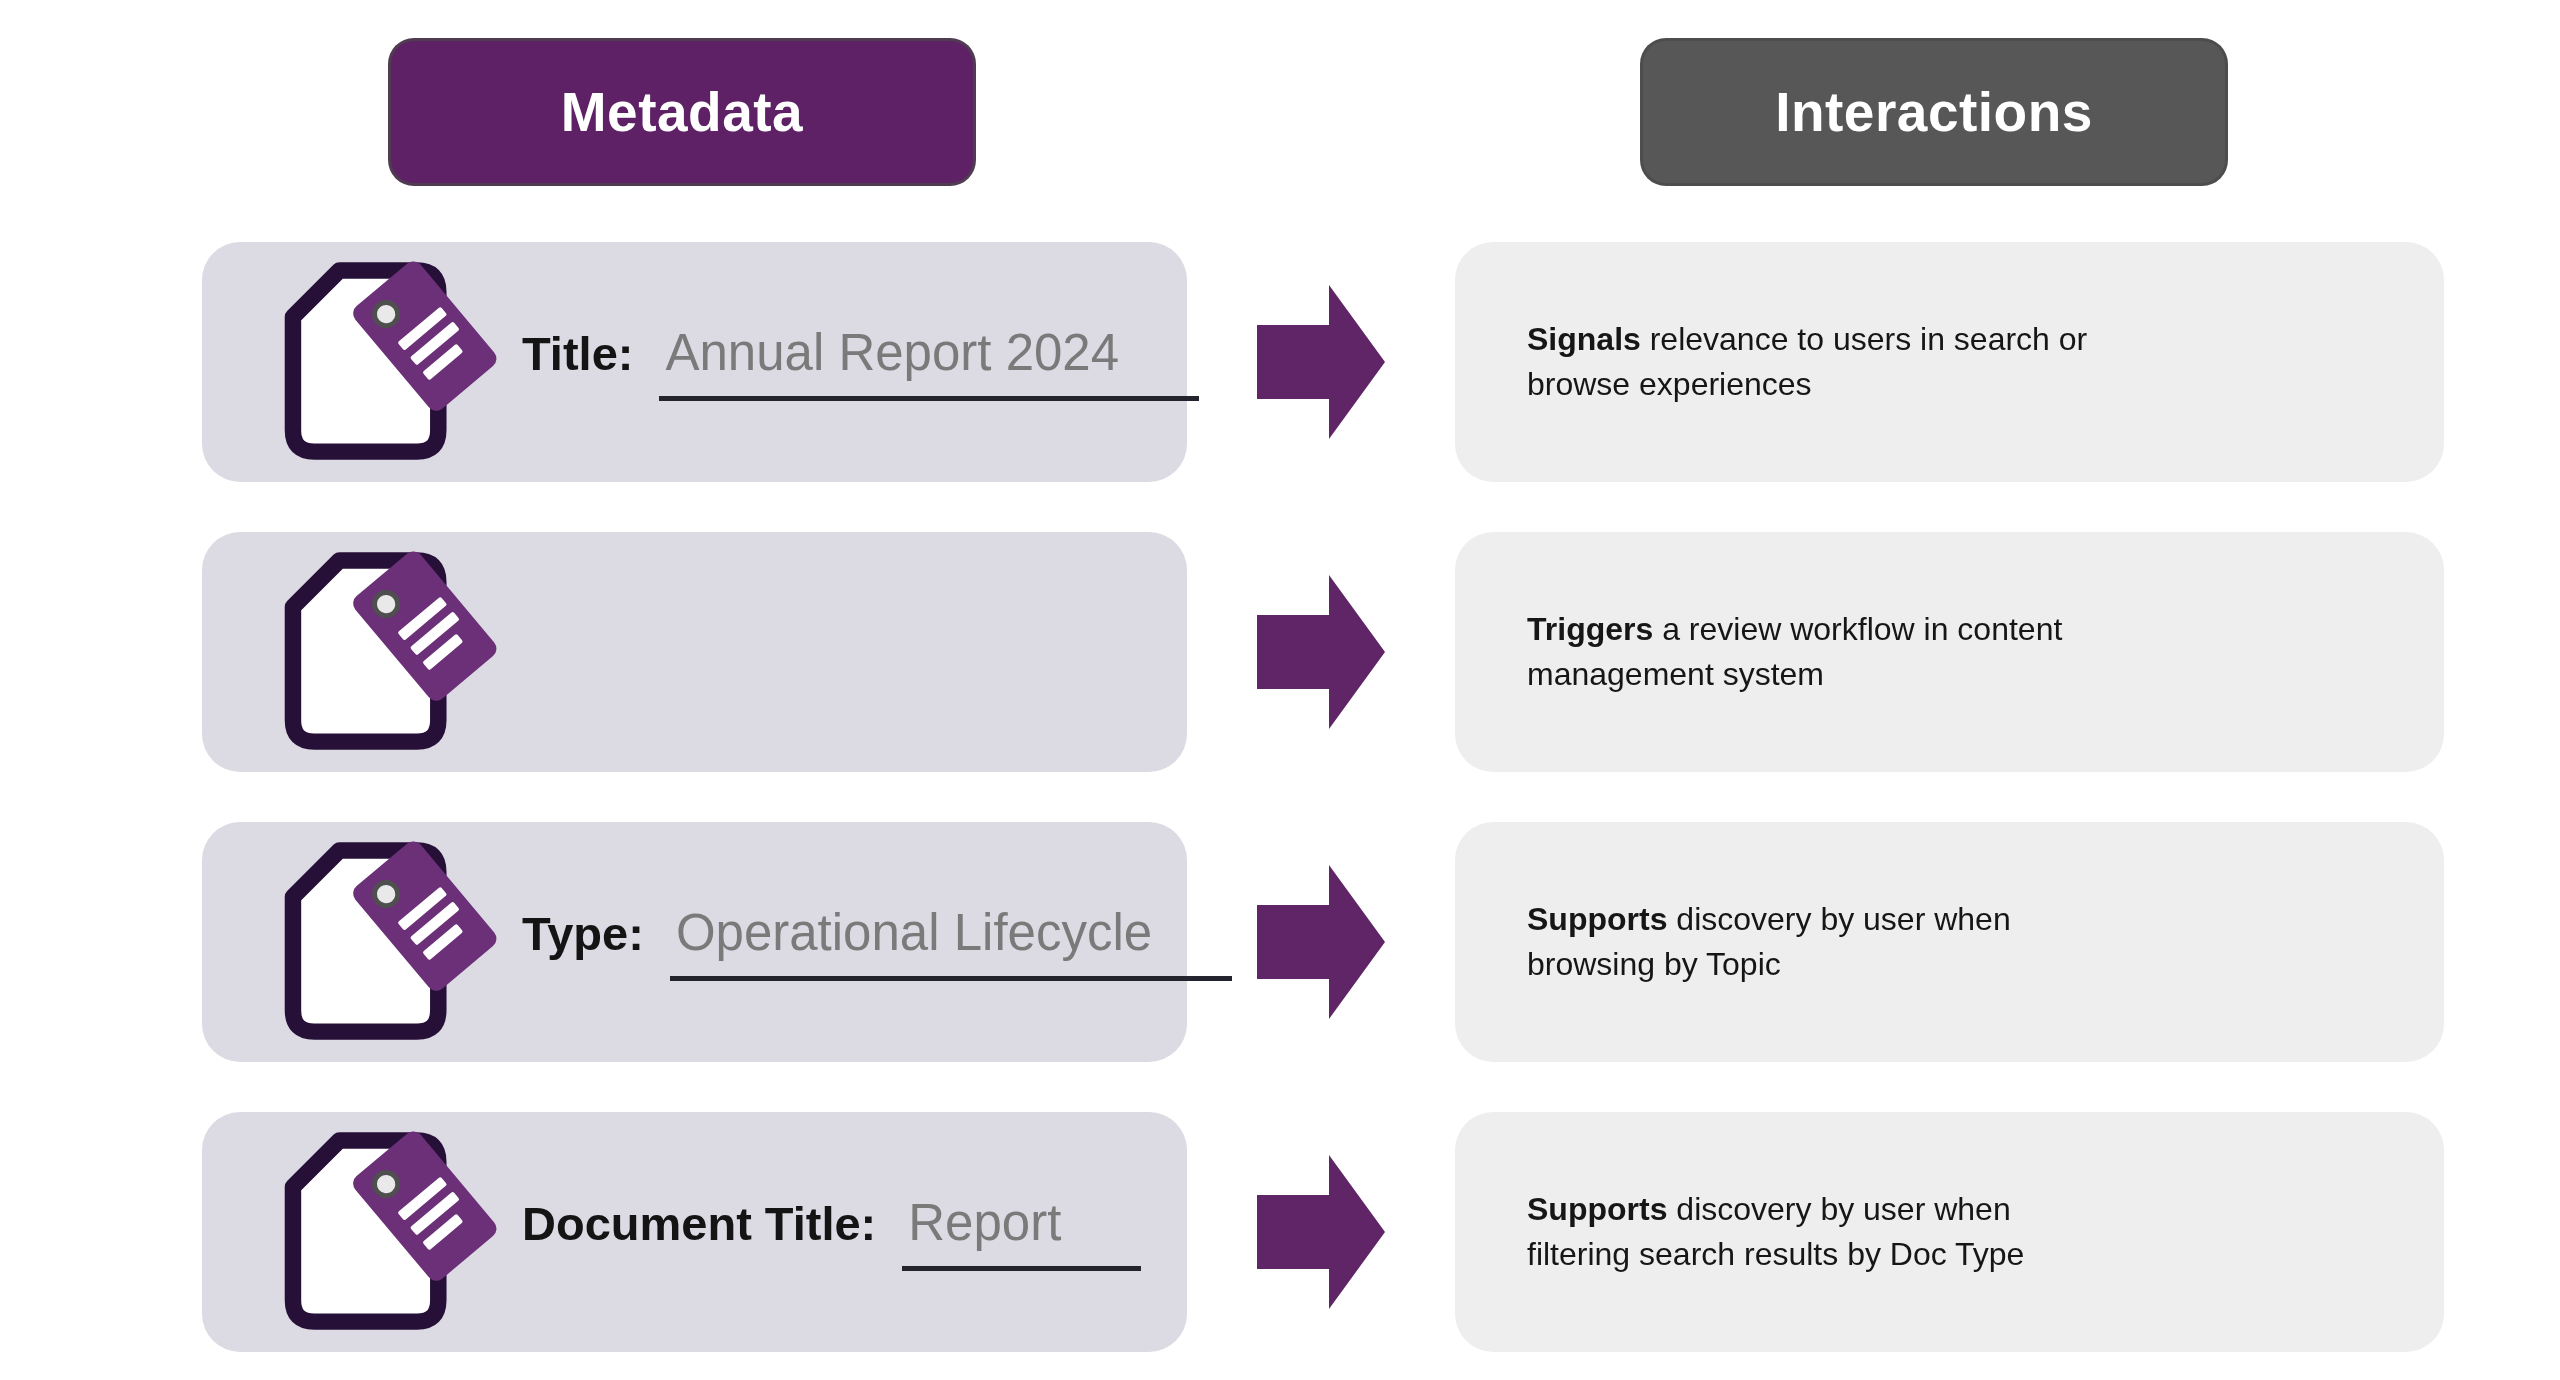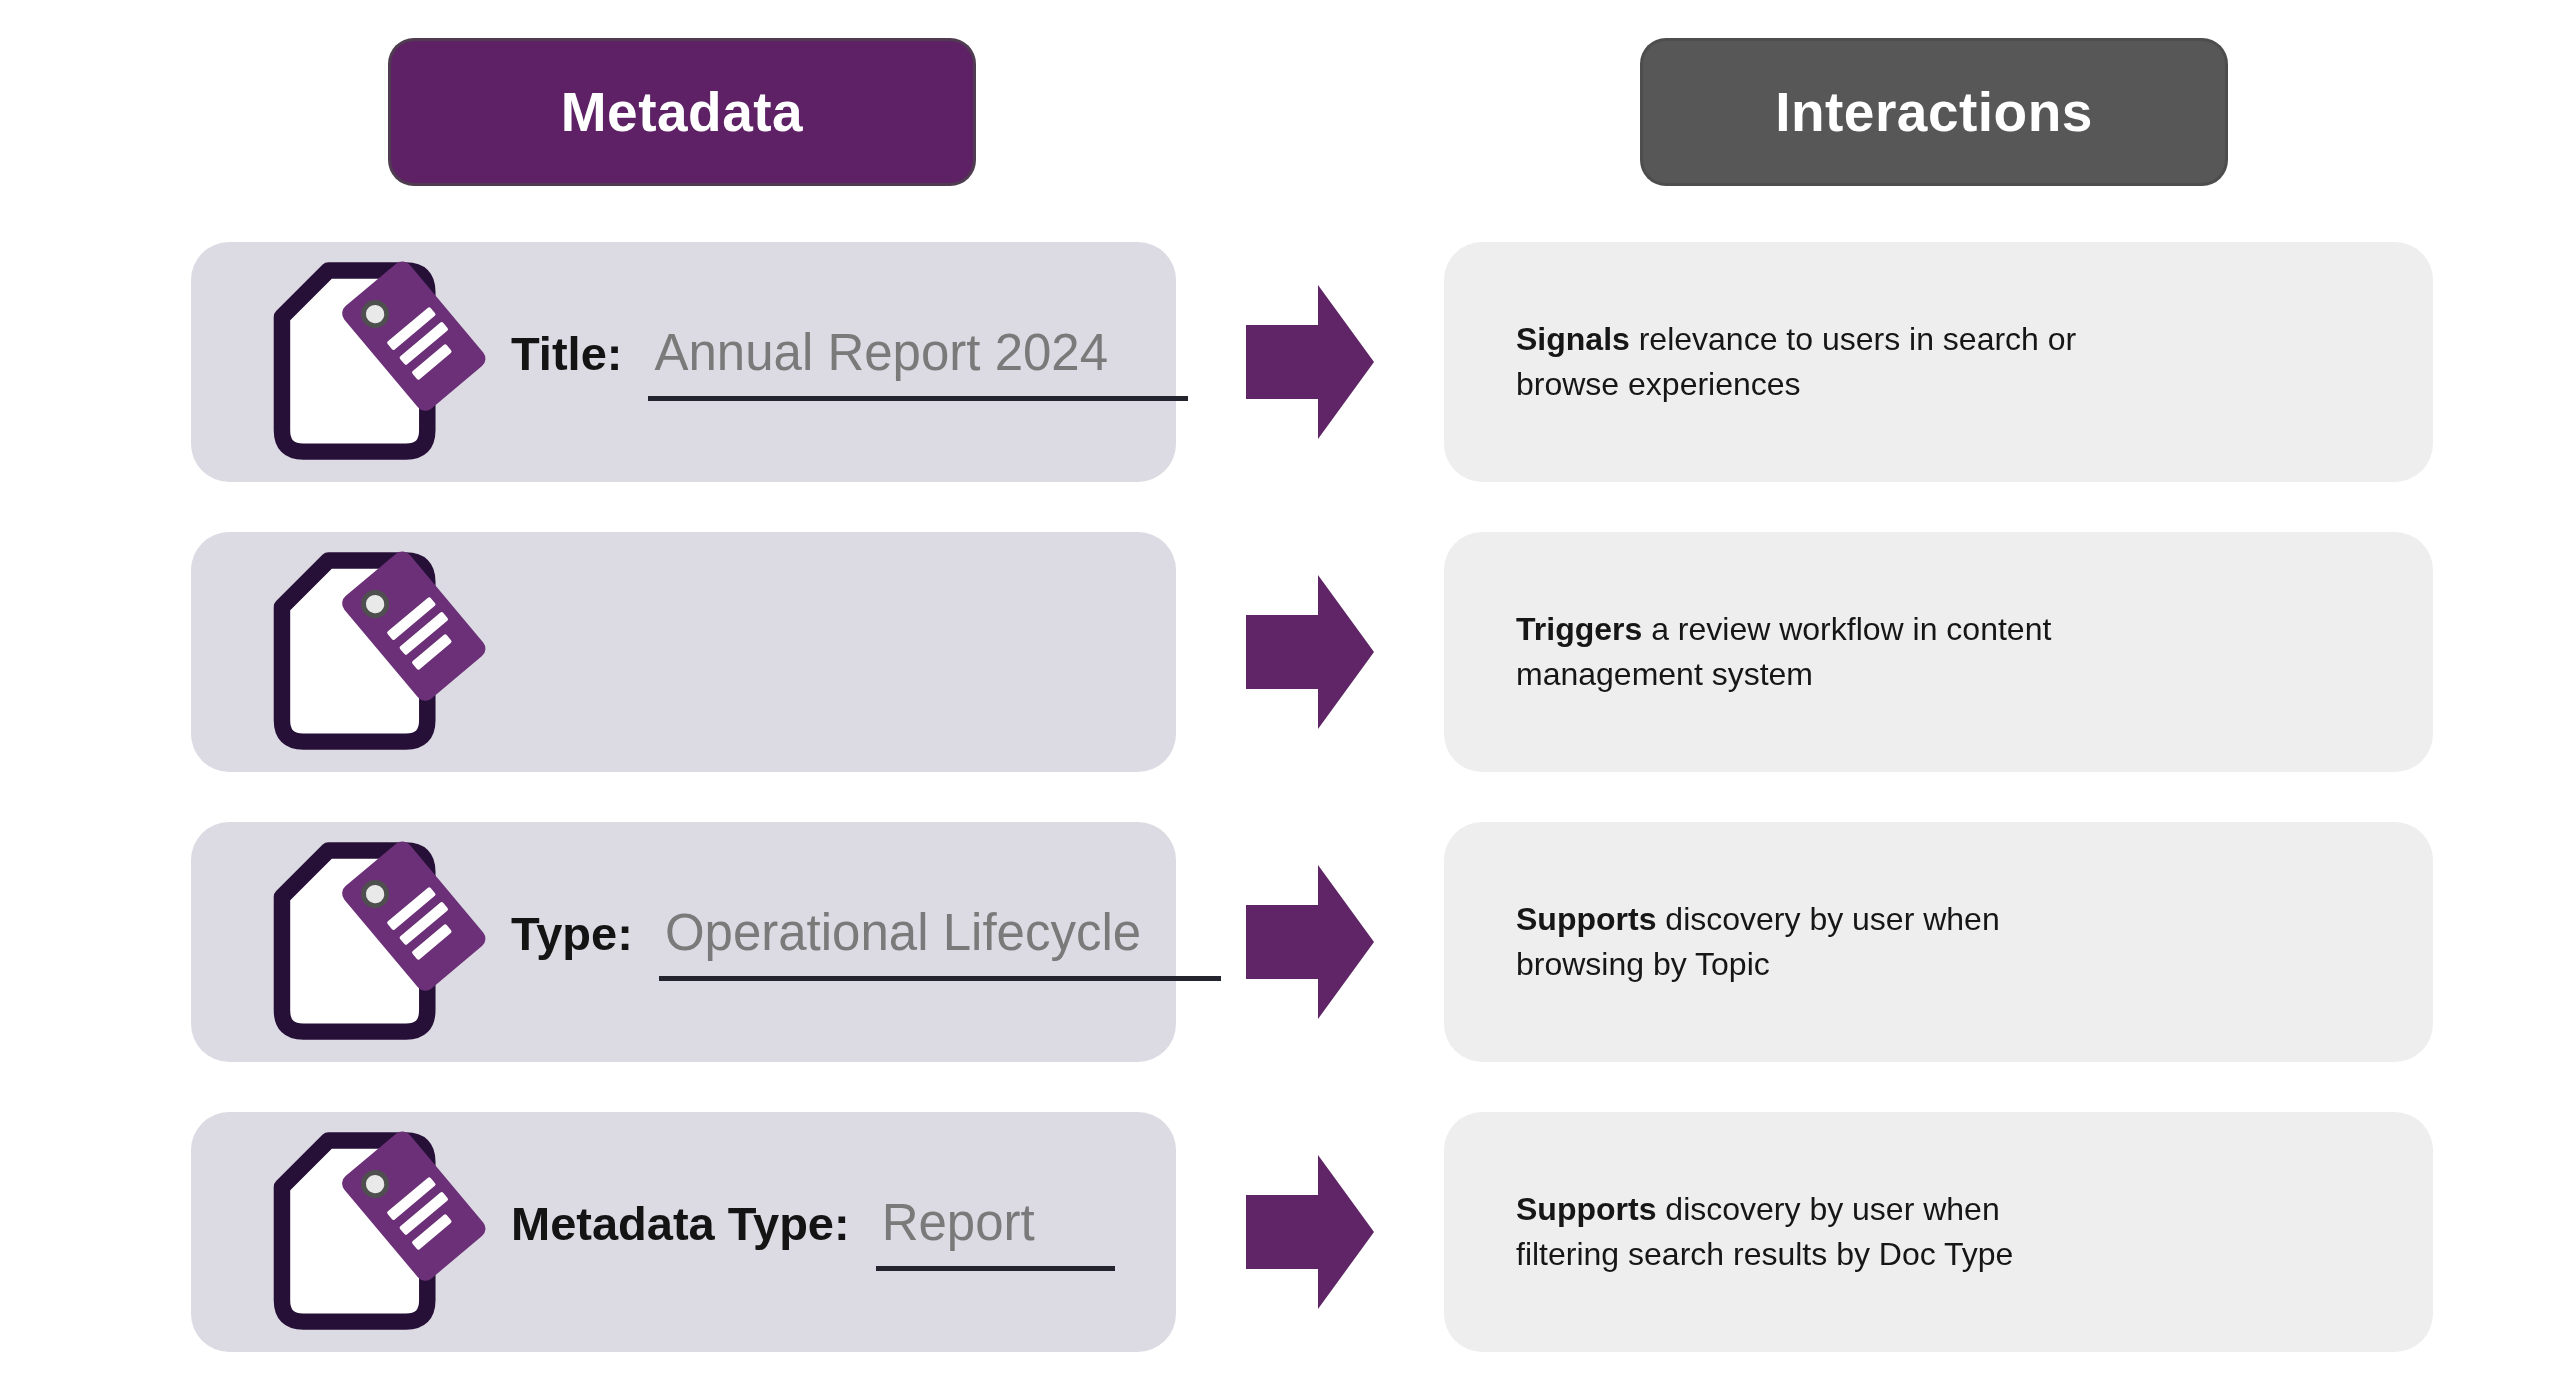--- a/index.html
+++ b/index.html
@@ -17,21 +17,21 @@
     width: 588px; height: 148px; border-radius: 26px;
     display: flex; align-items: center; justify-content: center;
     font-size: 55px; font-weight: 700; letter-spacing: .5px;
     color: var(--header-text, #ffffff);
     border: 3px solid rgba(72,72,72,.7); box-sizing: border-box;
   }
   .pill.metadata { margin-left: 388px; background: var(--metadata-header-bg, #5E2166); }
   .pill.interactions { margin-left: 664px; background: var(--interactions-header-bg, #575757); }
 
   
-  .rows { margin-top: 56px; }
+  .rows { margin-top: 56px; padding-left: 11px; }
   .row { display: flex; align-items: center; margin: 0 0 50px 191px; }
   .card { height: 240px; border-radius: 38px; display: flex; align-items: center; box-sizing: border-box; }
   .card.left  { width: 985px; background: var(--metadata-card-bg, #DCDAE3); }
   .card.right { width: 989px; background: var(--interaction-card-bg, #EFEEEF); padding: 0 50px 0 72px; }
 
   .icon { flex: 0 0 auto; width: 250px; height: 218px; margin-left: 58px; }
   .icon svg { width: 100%; height: 100%; }
 
   .field { display: flex; align-items: baseline; margin-left: 12px; min-width: 0; }
   .label { font-size: 47px; font-weight: 700; color: var(--label-text, #141414); white-space: nowrap; }
@@ -160,21 +160,21 @@
             <g transform="translate(168,88) rotate(-40)">
               <rect class="tag-shape" x="-44" y="-72" width="88" height="138" rx="10"></rect>
               <circle class="tag-hole" cx="-16" cy="-46" r="12"></circle>
               <rect class="tag-stripe" x="-26" y="-16" width="58" height="11" rx="2"></rect>
               <rect class="tag-stripe" x="-26" y="4" width="58" height="11" rx="2"></rect>
               <rect class="tag-stripe" x="-26" y="24" width="46" height="11" rx="2"></rect>
             </g>
           </svg>
         </span>
         <div class="field">
-          <span class="label">Metadata Type:</span>
+          <span class="label">Document Title:</span>
           <span class="value">Report</span>
         </div>
       </div>
       <div class="arrowbox">
         <svg viewBox="0 0 132 162" aria-hidden="true">
             <polygon class="arrow-shape" points="2,44 74,44 74,4 130,81 74,158 74,118 2,118"></polygon>
           </svg>
       </div>
       <div class="card right">
         <p class="rtext"><b>Supports</b> <span>discovery by user when

